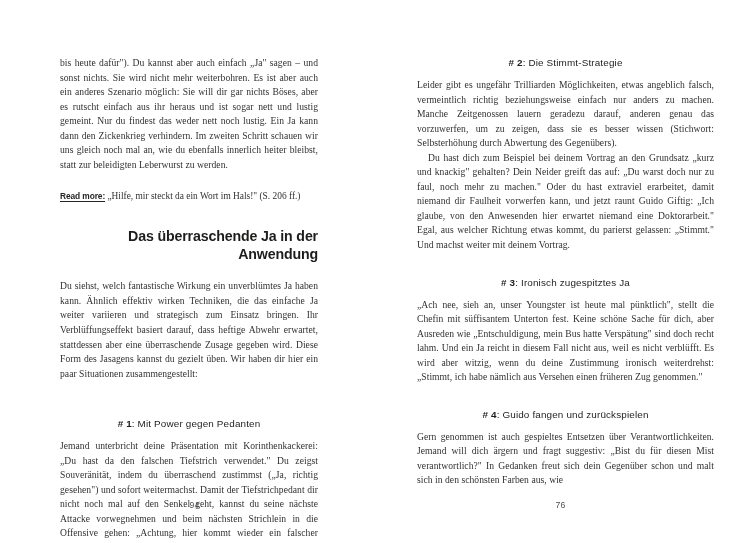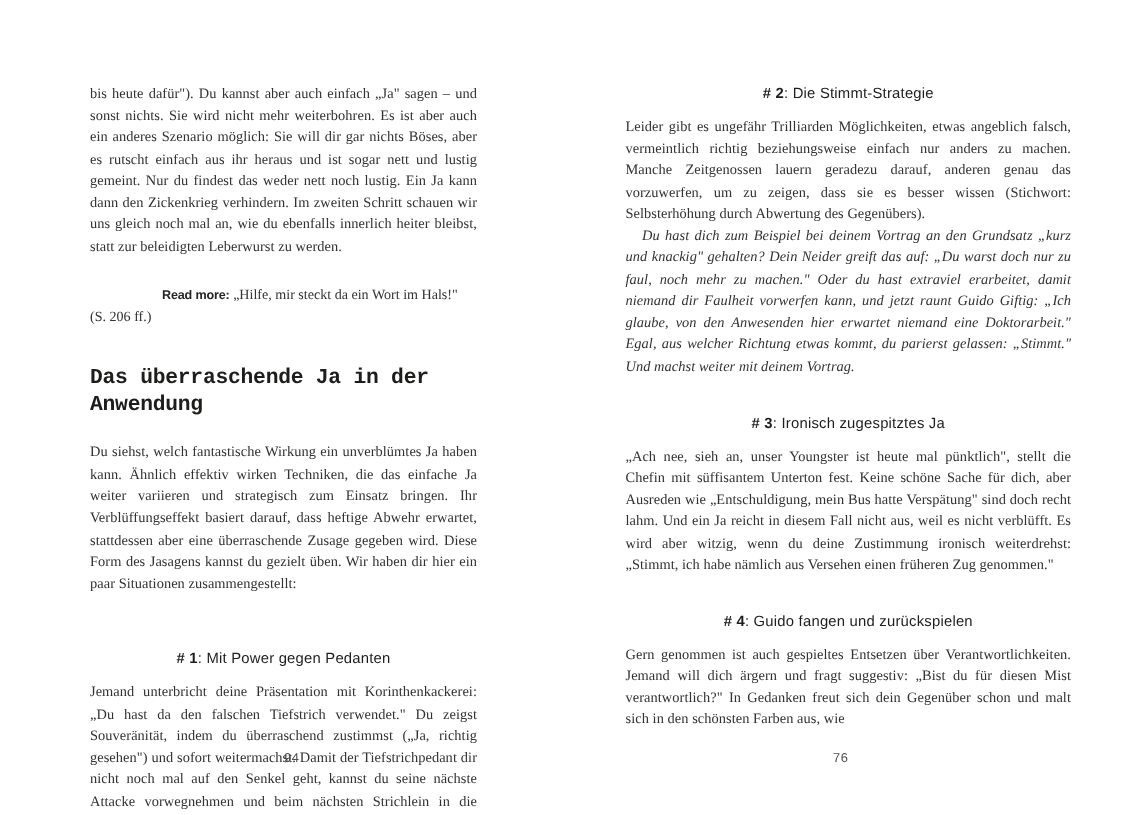--- a/index.html
+++ b/index.html
@@ -38,50 +38,49 @@
     font-size: 9.6px;
     line-height: 14.55px;
     text-align: justify;
     text-justify: inter-word;
     letter-spacing: 0.04px;
     color: #33312f;
     hyphens: manual;
   }
   p.body.indent {
     text-indent: 11px;
-    font-style: italic;
   }
 
   .readmore {
     margin: 17px 0 0 0;
     font-size: 9.2px;
     line-height: 14px;
     color: #33312f;
   }
   .readmore .rm-label {
     font-family: "Liberation Sans", sans-serif;
     font-weight: bold;
     font-size: 8.4px;
+    text-decoration: underline;
     text-underline-offset: 1.6px;
     color: #252525;
     letter-spacing: -0.1px;
-    margin-left: 48px;
   }
   .readmore .rm-text {
     font-family: "Liberation Serif", serif;
     font-size: 9.4px;
     text-align: right;
   }
 
   h2.section-title {
-    font-family: Liberation Mono, monospace;
+    font-family: Liberation Sans, sans-serif;
     font-weight: bold;
     font-size: 14.2px;
     line-height: 18px;
-    text-align: left;
+    text-align: right;
     margin: 24px 0 16px 0;
     color: #1d1d1b;
     letter-spacing: -0.15px;
   }
 
   h3.sub-title {
     font-family: "Liberation Sans", sans-serif;
     font-weight: normal;
     font-size: 9.9px;
     line-height: 13px;

